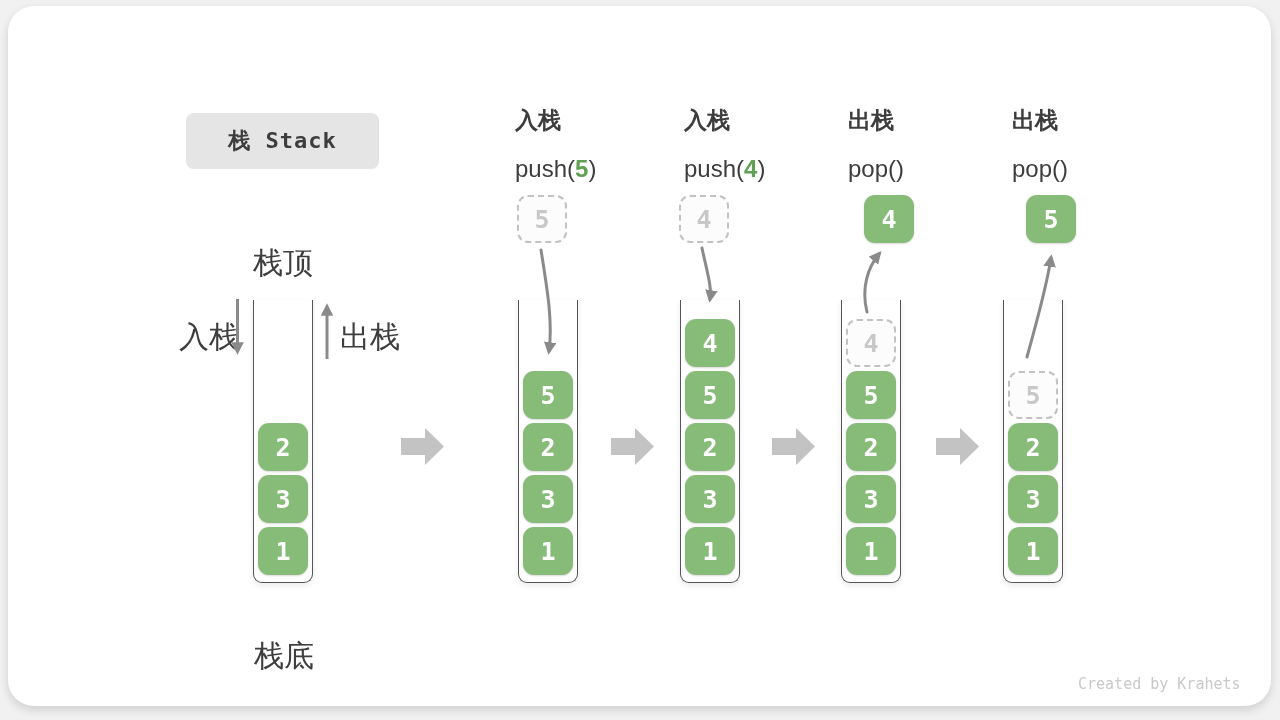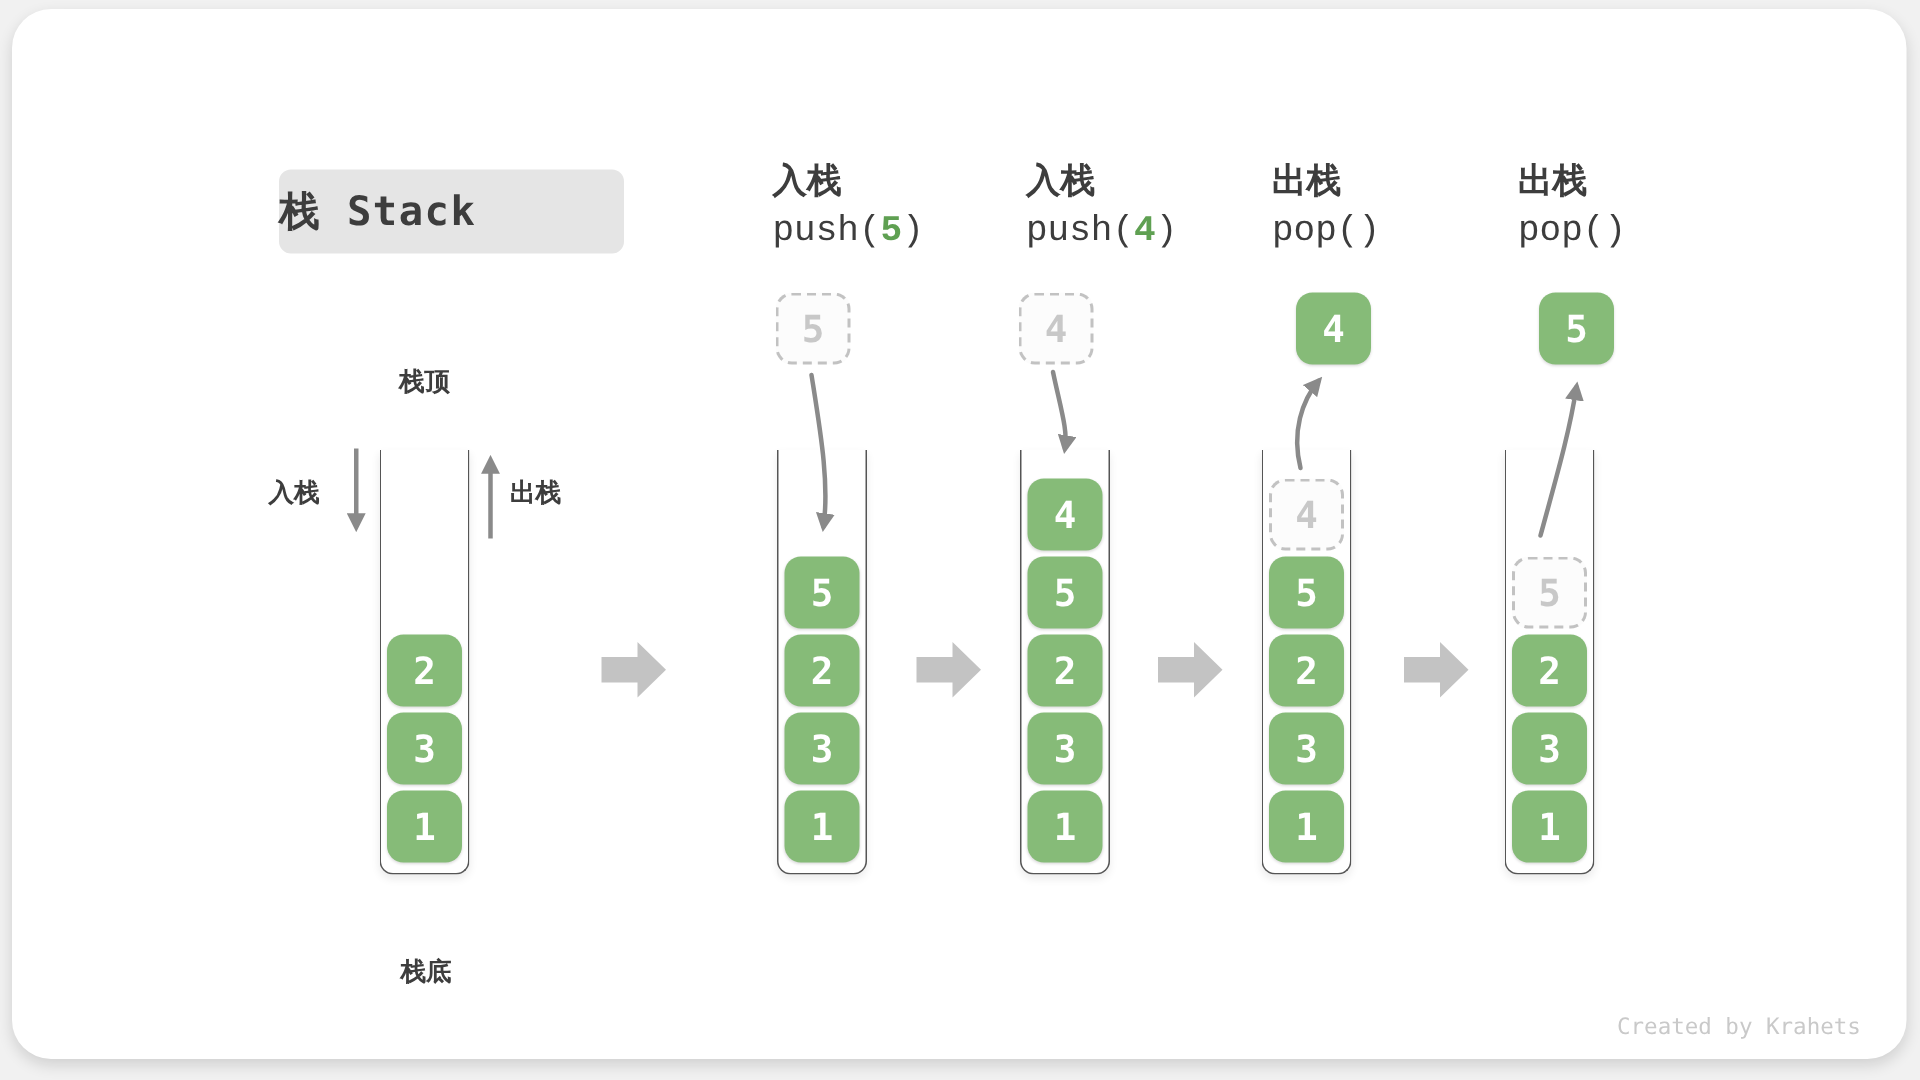--- a/index.html
+++ b/index.html
@@ -20,40 +20,40 @@
     font-family:"Liberation Sans", sans-serif;
     color:var(--ink);
   }
   .canvas{position:absolute;left:0;top:0;width:1280px;height:720px;}
   .card{
     position:absolute;left:8px;top:6px;width:1263px;height:700px;
     background:#ffffff;border-radius:26px;
     box-shadow:0 4px 10px rgba(0,0,0,.14);
   }
   .title-box{
-    position:absolute;left:186px;top:113px;width:230px;height:56px;
+    position:absolute;left:186px;top:113px;width:193px;height:56px;
     background:var(--title-bg);border-radius:8px;
-    display:flex;align-items:center;
+    display:flex;align-items:center;justify-content:center;
     font-family:"DejaVu Sans Mono", monospace;
-    font-size:27px;font-weight:bold;letter-spacing:1px;color:var(--ink);
+    font-size:22px;font-weight:bold;letter-spacing:1px;color:var(--ink);
   }
   .side-label{
-    position:absolute;font-size:17px;font-weight:bold;color:var(--ink);
+    position:absolute;font-size:30px;font-weight:normal;color:var(--ink);
     white-space:nowrap;
   }
   .centered{transform:translateX(-50%);}
   .col-header{
     position:absolute;top:106px;white-space:nowrap;
   }
   .col-header .op{
     display:block;font-size:23px;font-weight:bold;line-height:28px;color:var(--ink);
   }
   .col-header .code{
-    display:block;margin-top:6px;
-    font-family:Liberation Mono, monospace;
+    display:block;margin-top:20px;
+    font-family:Liberation Sans, sans-serif;
     font-size:24px;line-height:30px;color:var(--ink);
   }
   .col-header .code .arg{color:var(--code-green);font-weight:bold;}
   .stack-container{
     position:absolute;width:60px;height:283px;box-sizing:border-box;
     border:1.5px solid var(--wall);border-top:none;
     border-radius:0 0 9px 9px;background:#ffffff;
     box-shadow:0 3px 6px rgba(0,0,0,.08);
   }
   .box{

